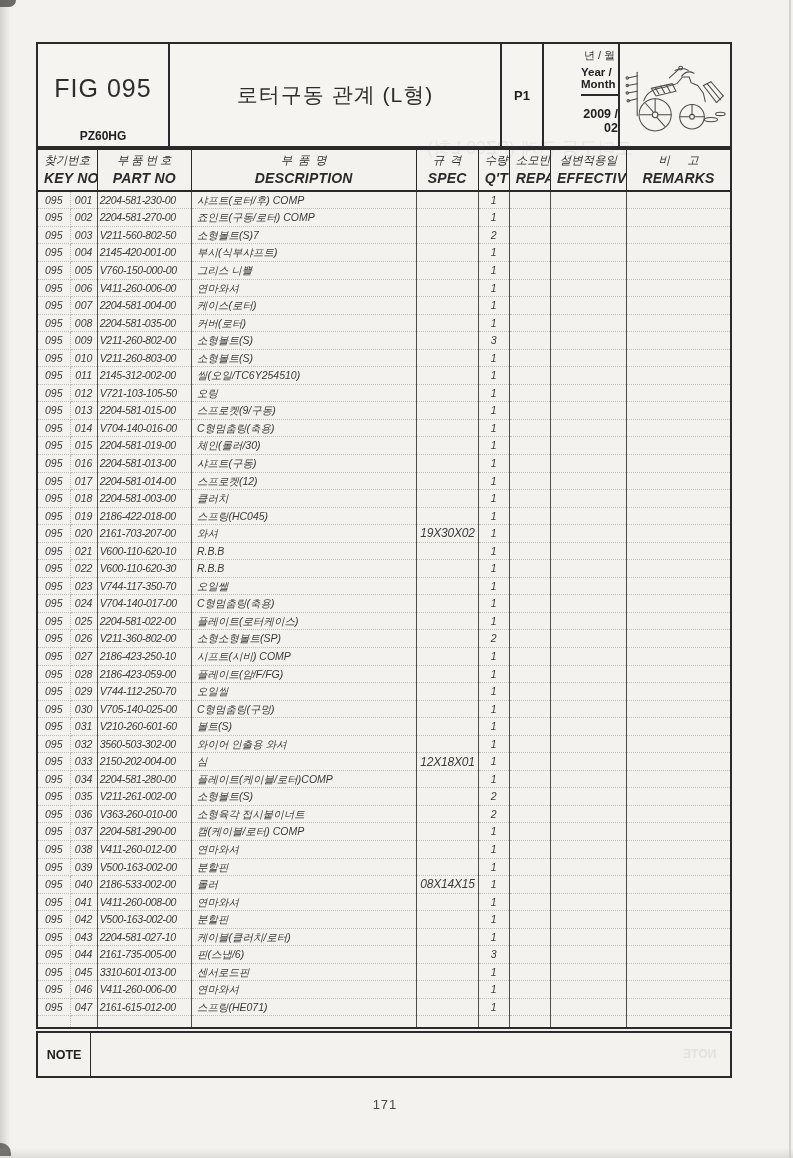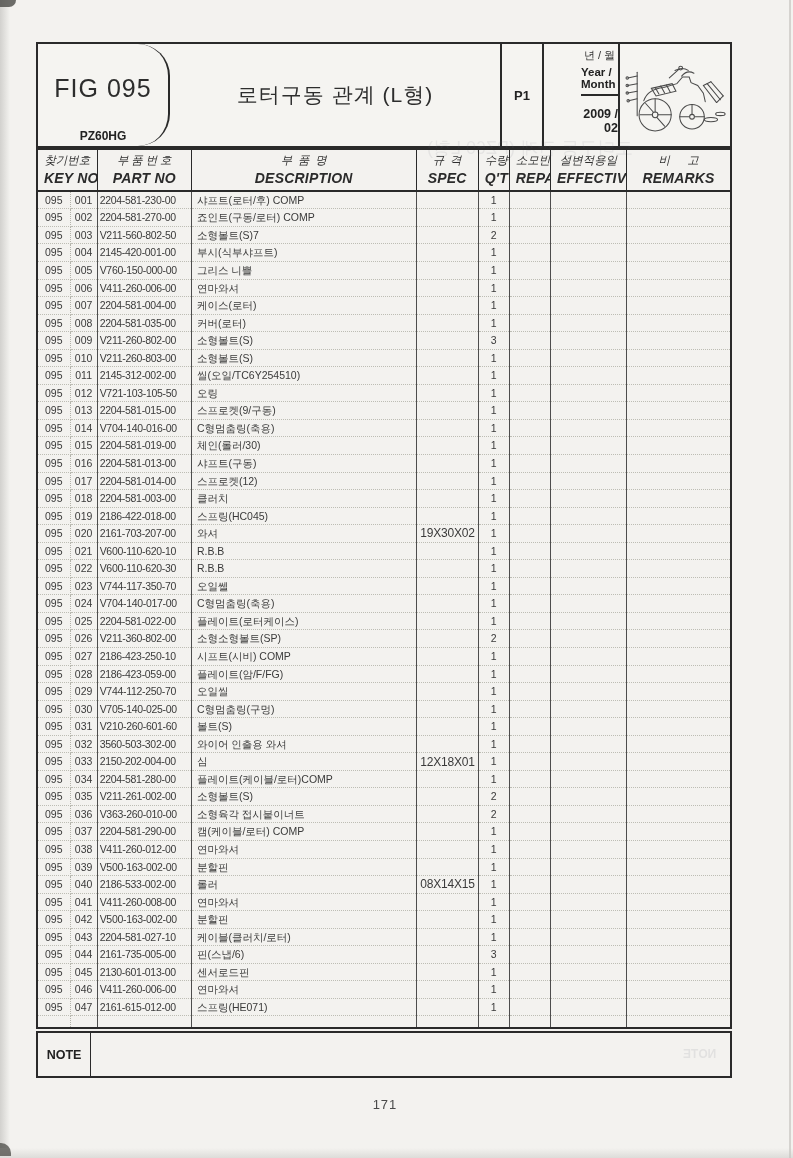--- a/index.html
+++ b/index.html
@@ -14,21 +14,21 @@
     background:linear-gradient(90deg,#d2d1ce,#f3f2ef);}
   .edge-bottom{position:absolute;left:0;right:0;bottom:0;height:10px;
     background:linear-gradient(0deg,#dddcd9,#f3f2ef);}
   .edge-right-line{position:absolute;right:2px;top:0;bottom:0;width:2px;background:#c7c6c2;opacity:.7;}
   .corner-tl{position:absolute;left:0;top:0;width:16px;height:7px;background:#4a4a46;border-radius:0 0 10px 0;opacity:.8;}
   .corner-bl{position:absolute;left:0;bottom:2px;width:11px;height:13px;background:#4a4a46;border-radius:0 10px 0 0;opacity:.75;}
   
   .header-box{position:absolute;left:36px;top:42px;width:696px;height:106px;
     border:2px solid #2a2a2a;box-sizing:border-box;display:flex;background:#f5f4f1;}
   .hcell{box-sizing:border-box;position:relative;}
-  .h-fig{width:132px;border-right:2px solid #2a2a2a;border-radius:32px;}
+  .h-fig{width:132px;border-right:2px solid #2a2a2a;}
   .fig-no{position:absolute;left:0;right:0;top:30px;text-align:center;
     font-size:25px;letter-spacing:1px;color:#2d2d2d;}
   .model-no{position:absolute;left:0;right:0;bottom:3px;text-align:center;
     font-size:12px;font-weight:bold;color:#222;}
   .h-title{flex:1;border-right:2px solid #2a2a2a;display:flex;align-items:center;justify-content:center;}
   .fig-title{font-size:21px;color:#2d2d2d;letter-spacing:1px;}
   .h-p1{width:42px;border-right:2px solid #2a2a2a;display:flex;align-items:center;justify-content:center;
     font-size:13px;font-weight:bold;color:#222;}
   .h-year{width:76px;border-right:2px solid #2a2a2a;display:flex;flex-direction:column;padding-left:37px;}
   .year-top{height:52px;border-bottom:2px solid #2a2a2a;box-sizing:border-box;
@@ -42,21 +42,21 @@
   table.pt{position:absolute;left:36px;top:148px;width:696px;border-collapse:collapse;
     table-layout:fixed;border:2px solid #2a2a2a;background:transparent;}
   table.pt th,table.pt td{box-sizing:border-box;overflow:hidden;white-space:nowrap;}
   table.pt thead th{border-right:1.5px solid #2a2a2a;border-bottom:2px solid #2a2a2a;
     height:40px;padding:2px 6px;vertical-align:middle;font-weight:normal;}
   table.pt thead th:last-child{border-right:none;}
   .th-ko{font-family:"Liberation Serif","DejaVu Serif",serif;font-style:italic;
     font-size:11.5px;color:#2e2e2e;text-align:center;white-space:pre;line-height:1.45;}
   .th-en{font-style:italic;font-weight:bold;font-size:14px;color:#2b2b2b;
     text-align:center;line-height:1.4;letter-spacing:.2px;}
-  table.pt tbody tr{height:17.55px;}
+  table.pt tbody tr{height:17.55px;font-style:italic;}
   table.pt tbody td{border-right:1px solid #4d4d4d;border-bottom:1px dotted #bdbdb4;
     font-size:10.5px;color:#3a3a3a;padding:0 3px;line-height:1;}
   table.pt tbody td:last-child{border-right:none;}
   table.pt tbody td.c-fig{text-align:center;border-right:1px dotted #b3b3aa;}
   table.pt tbody td.c-key{text-align:center;}
   table.pt tbody td.c-part{letter-spacing:-.3px;padding:0 2px;}
   table.pt tbody td.c-desc{padding:0 5px;}
   table.pt tbody td.c-spec{text-align:right;font-size:12px;letter-spacing:-.2px;}
   table.pt tbody td.c-qty{text-align:center;}
   table.pt tbody tr.filler{height:12px;}
@@ -682,21 +682,21 @@
         <td class="c-desc">핀(스냅/6)</td>
         <td class="c-spec"></td>
         <td class="c-qty">3</td>
         <td class="c-repair"></td>
         <td class="c-eff"></td>
         <td class="c-rem"></td>
       </tr>
       <tr>
         <td class="c-fig">095</td>
         <td class="c-key">045</td>
-        <td class="c-part">2130-601-013-00</td>
+        <td class="c-part">3310-601-013-00</td>
         <td class="c-desc">센서로드핀</td>
         <td class="c-spec"></td>
         <td class="c-qty">1</td>
         <td class="c-repair"></td>
         <td class="c-eff"></td>
         <td class="c-rem"></td>
       </tr>
       <tr>
         <td class="c-fig">095</td>
         <td class="c-key">046</td>

